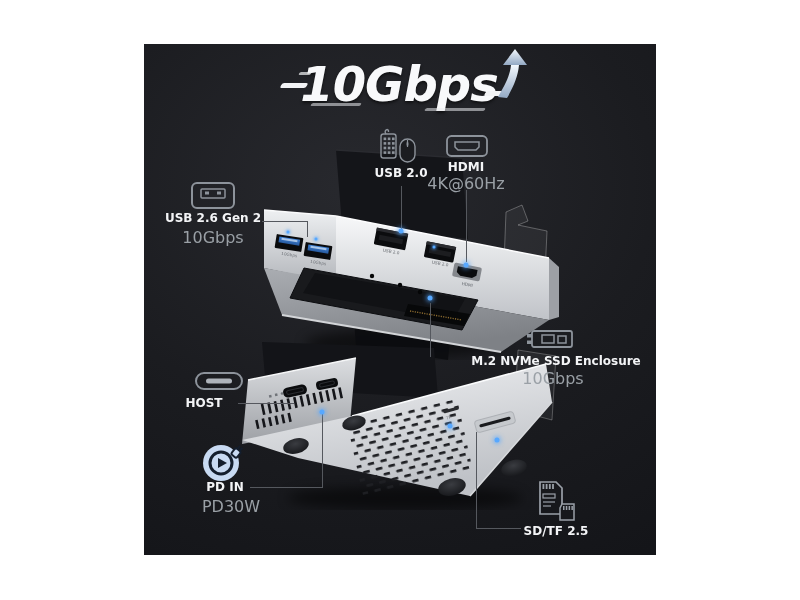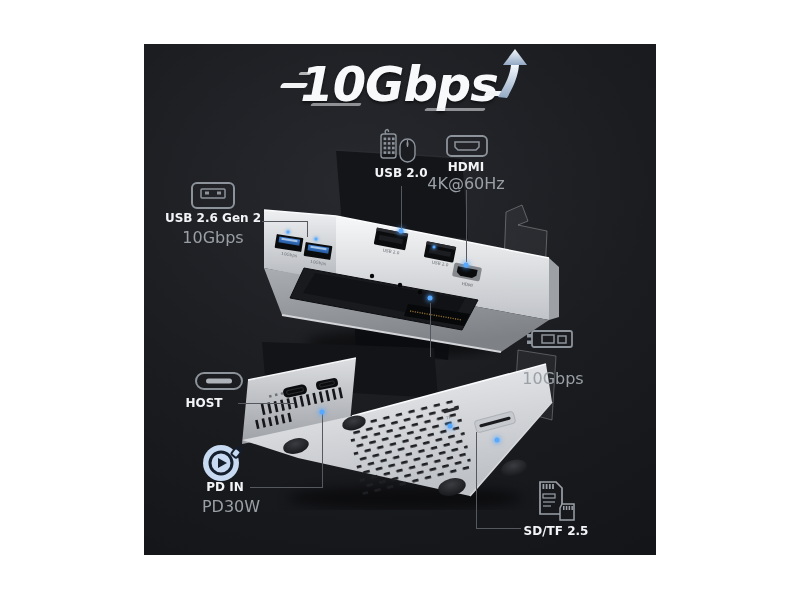--- a/index.html
+++ b/index.html
@@ -275,20 +275,21 @@
   <div class="cline" style="left:429.5px;top:303px;width:1px;height:54px;"></div>
   <svg class="abs" style="left:524px;top:326px;" width="56" height="26" viewBox="0 0 56 26">
     <g stroke="#8d939b" fill="none">
       <rect x="8" y="5" width="40" height="16" rx="2" stroke-width="1.8"></rect>
       <rect x="18" y="9" width="12" height="8" stroke-width="1.5"></rect>
       <rect x="34" y="10" width="8" height="7" stroke-width="1.5"></rect>
     </g>
     <rect x="3" y="8" width="5" height="3.5" fill="#8d939b"></rect>
     <rect x="3" y="14.5" width="5" height="3.5" fill="#8d939b"></rect>
   </svg>
+  <div class="lbl" style="left:556px;top:354px;">M.2 NVMe SSD Enclosure</div>
   <div class="sub" style="left:553px;top:369px;">10Gbps</div>
 
   <svg class="abs" style="left:194px;top:369px;" width="50" height="24" viewBox="0 0 50 24">
     <rect x="2" y="4" width="46" height="16" rx="8" stroke="#8d939b" stroke-width="2" fill="none"></rect>
     <rect x="12" y="9.5" width="26" height="5" rx="2.5" fill="#aeb3ba"></rect>
   </svg>
   <div class="lbl" style="left:204px;top:396px;">HOST</div>
   <div class="cline" style="left:238px;top:402.5px;width:56px;height:1px;"></div>
 
   <svg class="abs" style="left:200px;top:441px;" width="46" height="42" viewBox="0 0 46 42">

